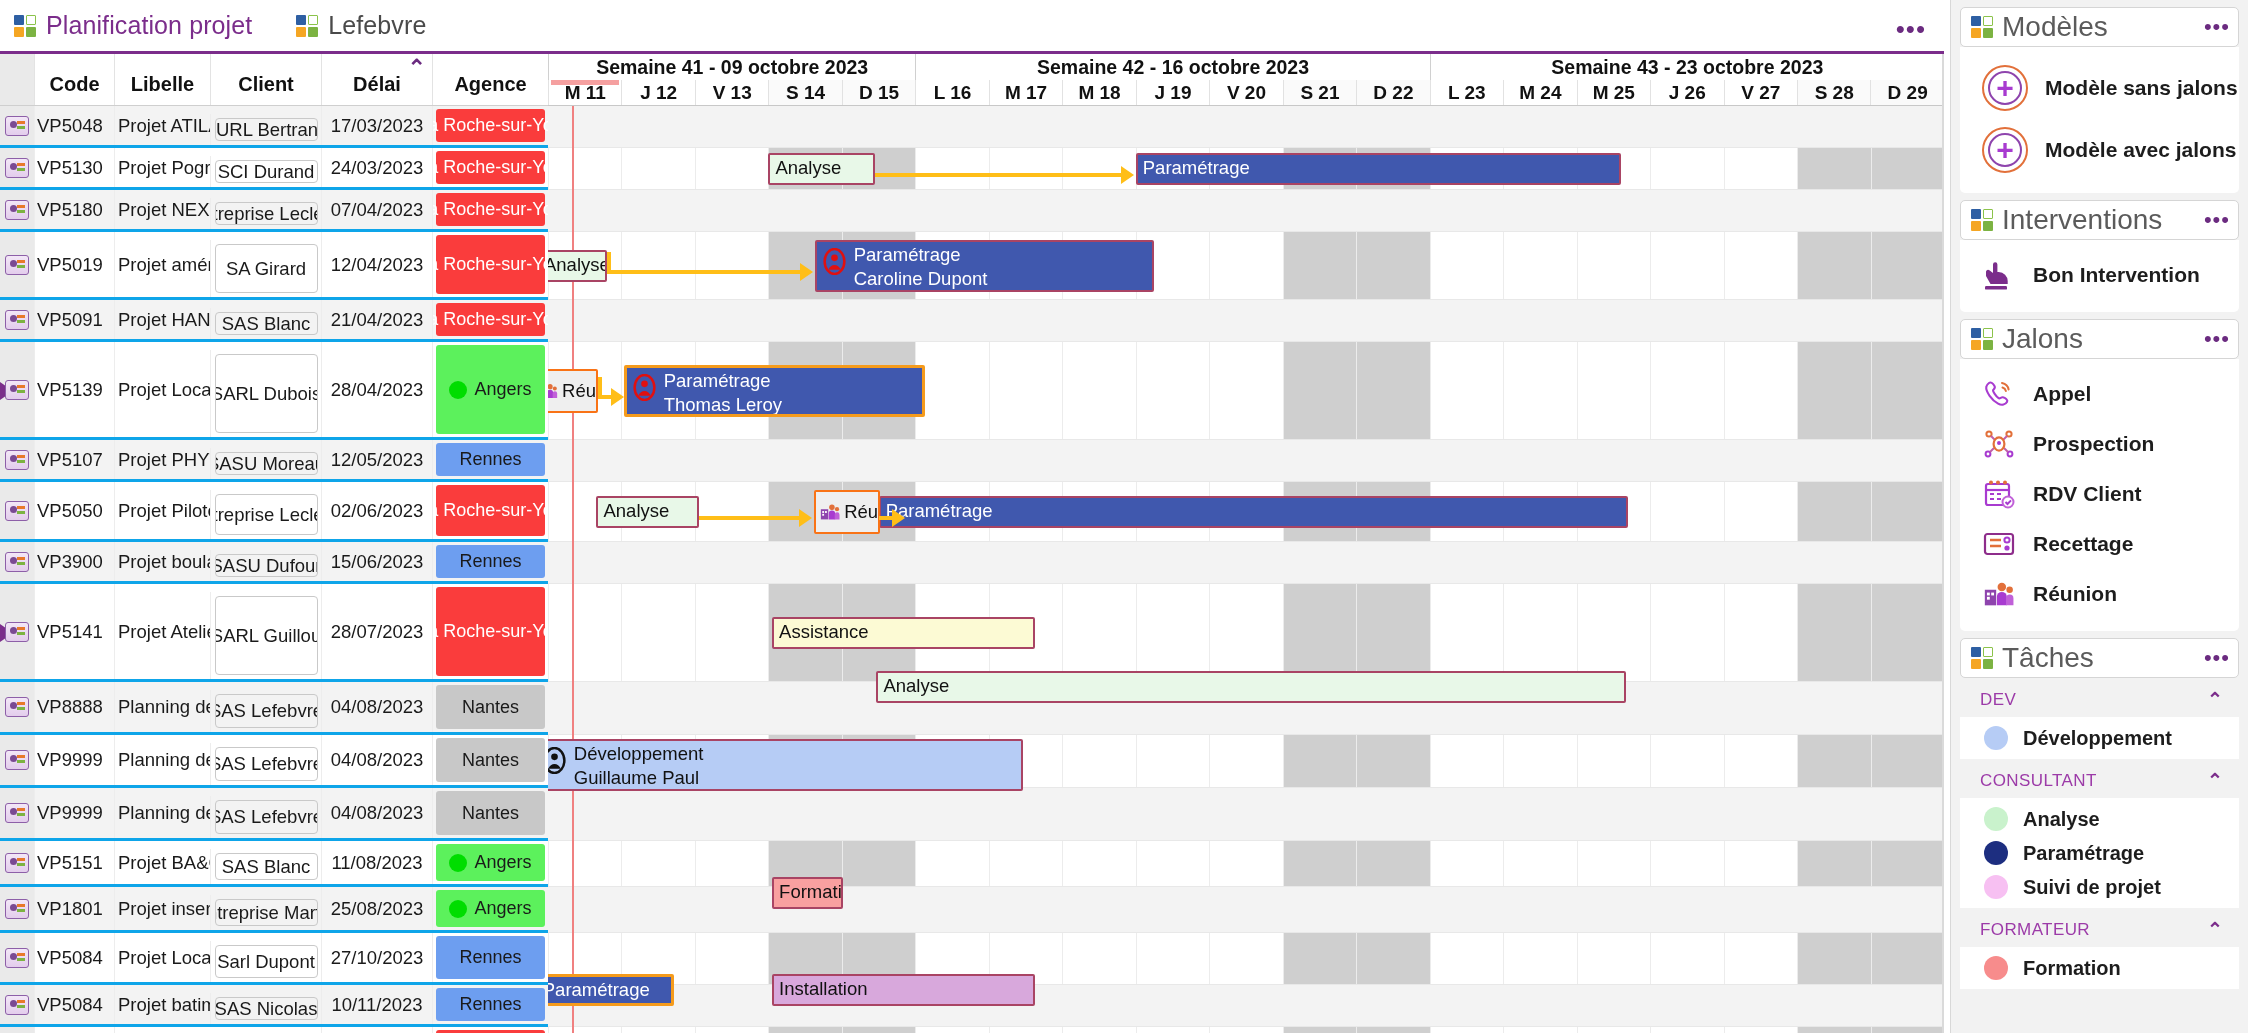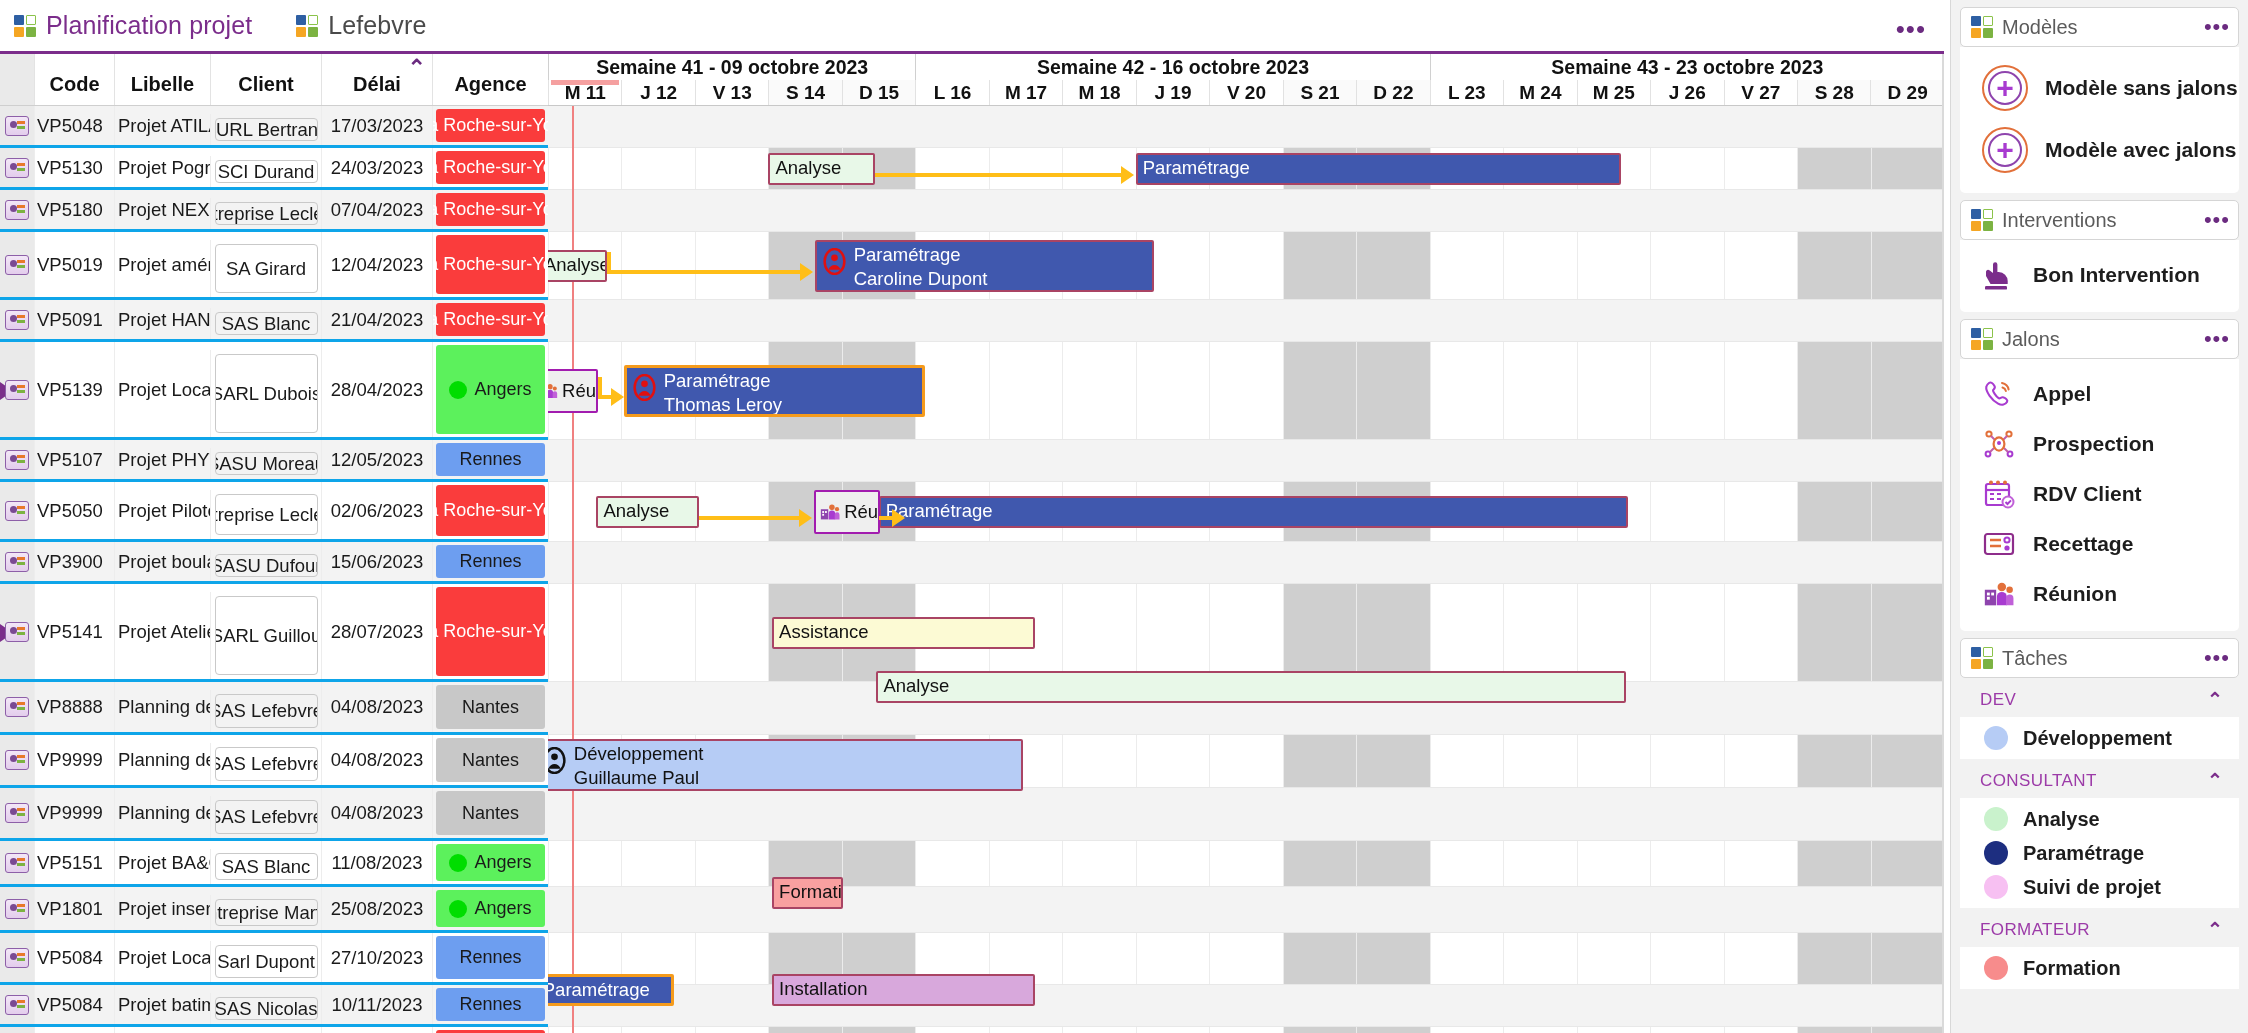--- a/index.html
+++ b/index.html
@@ -81,33 +81,33 @@
   .todayline { position:absolute; top:0; bottom:0; width:2px; background:#F08080; z-index:6;}
 
   .bar { position:absolute; border:2px solid #A94464; border-radius:2px; z-index:7;
          font-size:18.5px; color:#111; padding:2px 0 0 5px; overflow:hidden; white-space:nowrap; cursor:pointer;}
   .bar.sel { border-color:#F59B1C; border-width:3px; }
   .bar .sub { font-size:18.5px; display:block; margin-top:2px;}
   .bar .who { display:block; }
   .avatar { position:absolute; left:6px; top:6px; width:23px; height:27px; }
   .bar.hasav { padding-left:37px; }
 
-  .mile { position:absolute; border:2px solid #a21caf; border-radius:2px; background:#EFEFEF;
+  .mile { position:absolute; border:2px solid #f97316; border-radius:2px; background:#EFEFEF;
           z-index:8; display:flex; align-items:center; gap:3px; padding-left:3px;
           font-size:18.5px; color:#111; overflow:hidden; white-space:nowrap; cursor:pointer;}
 
   .arrow { position:absolute; height:4px; background:#FFBE18; z-index:9;}
   .arrow:after{ content:""; position:absolute; right:-12px; top:-7px; width:0;height:0;
                 border-left:13px solid #FFBE18; border-top:9px solid transparent; border-bottom:9px solid transparent;}
   .elbow-v { position:absolute; width:4px; background:#FFBE18; z-index:9;}
 
   
   .sect-head { margin:7px 9px 0 9px; height:40px; background:#fff; border:1px solid #d5d5d5; border-radius:5px;
                display:flex; align-items:center; padding:0 10px; gap:9px; position:relative; cursor:pointer;}
-  .sect-title { font-size:20px; color:#5b5b5b; }
+  .sect-title { font-size:28px; color:#5b5b5b; }
   .sect-dots { position:absolute; right:8px; top:6px; color:#6b2b80; font-size:22px; letter-spacing:1px;}
   .sect-body { margin:0 9px; background:#fff; border-radius:0 0 5px 5px; padding:10px 0 12px 0;}
   .item { display:flex; align-items:center; gap:17px; padding:8px 0 8px 22px; cursor:pointer;}
   .item-label { font-size:21px; font-weight:bold; color:#1d1d1d;}
   .plusico { width:46px; height:46px; border-radius:50%; border:2px solid #E2703A; position:relative; flex:0 0 auto;}
   .plusico:before{ content:""; position:absolute; inset:4px; border-radius:50%; border:2px solid #8E44AD;}
   .plusico:after{ content:"+"; position:absolute; inset:0; display:flex; align-items:center; justify-content:center;
                   color:#A83BD0; font-size:30px; line-height:1; font-weight:bold;}
   .grp-head { display:flex; align-items:center; justify-content:space-between; padding:10px 16px 6px 20px; background:#F2F2F2;}
   .grp-title { font-size:17px; color:#9C3BA8; letter-spacing:.4px;}

